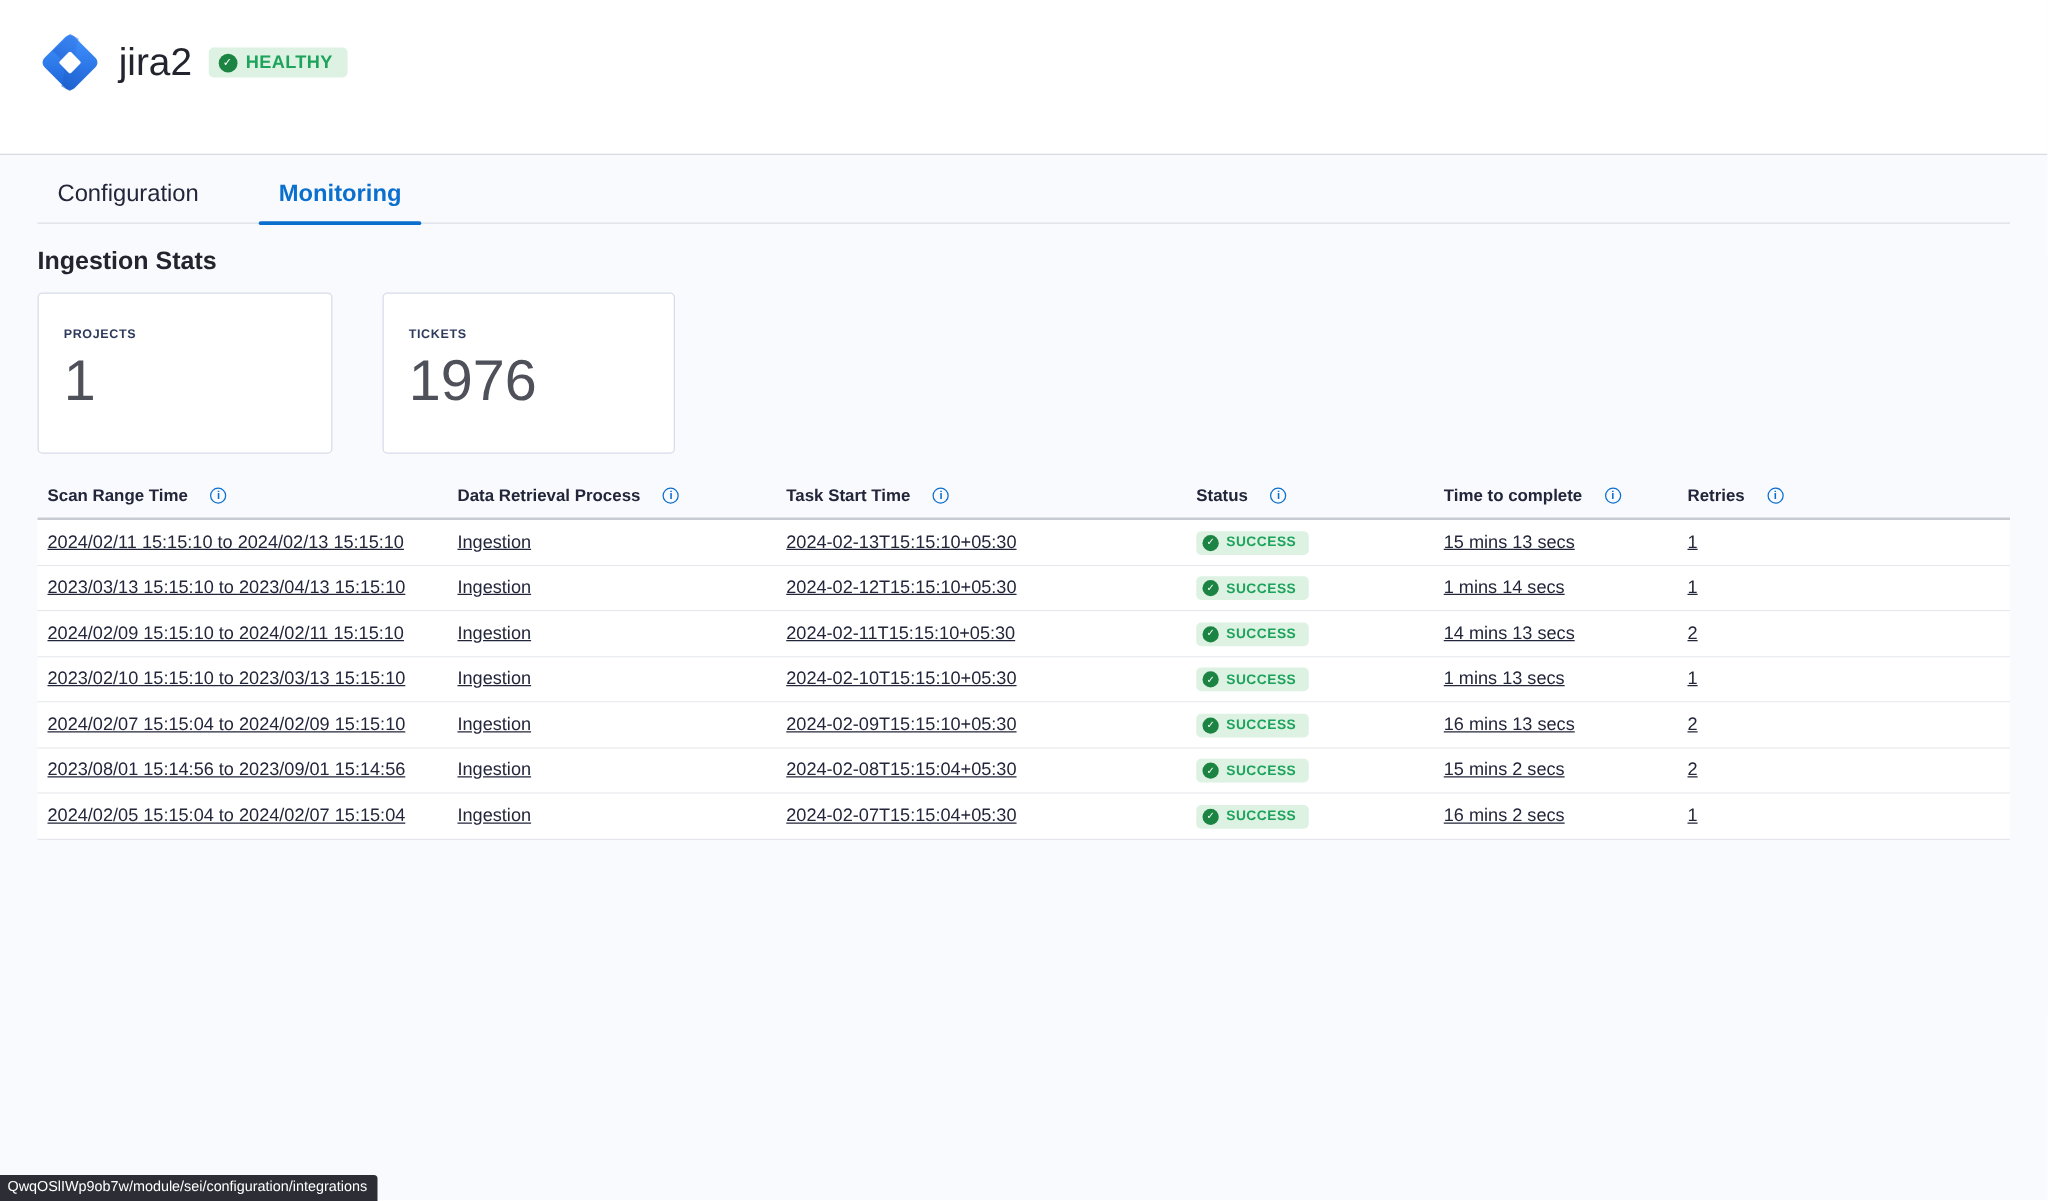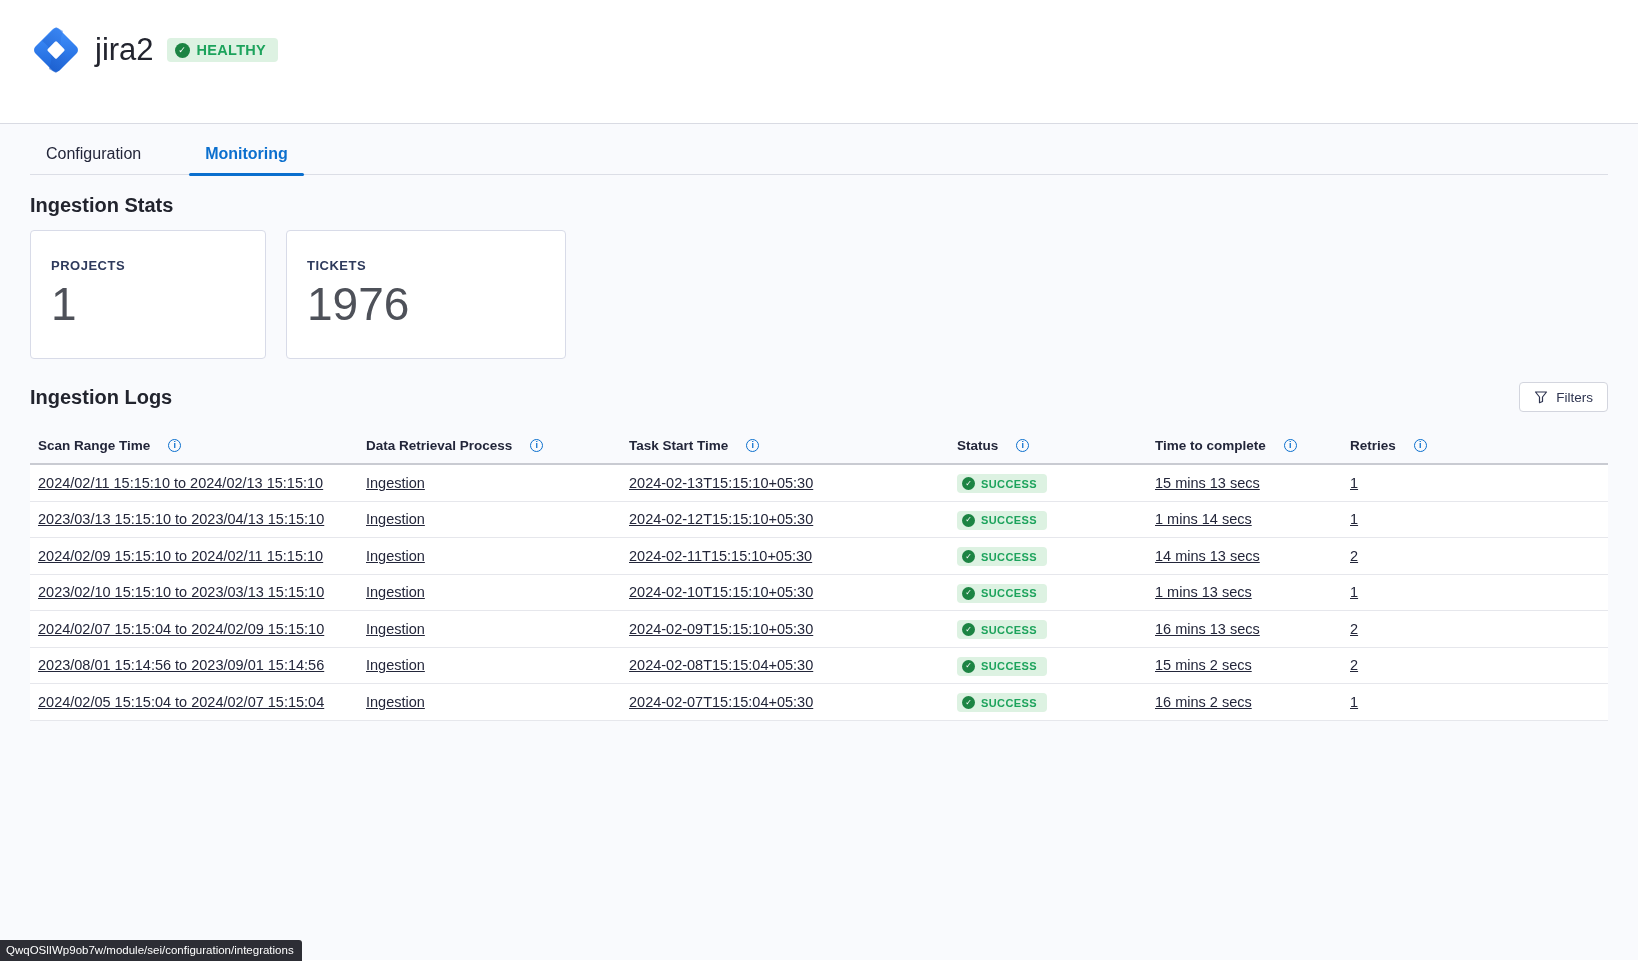--- a/index.html
+++ b/index.html
@@ -53,44 +53,44 @@
     padding: 0 30px;
   }
   .tabs {
     display: flex; gap: 32px;
     border-bottom: 1px solid #dcdee6;
     padding-top: 21px;
   }
   .tab {
     position: relative;
     padding: 0 16px 11px;
-    font-size: 16px; color: #23263a;
+    font-size: 19px; color: #23263a;
     cursor: pointer;
   }
   .tab.active { color: #0b6fce; font-weight: 700; }
   .tab.active::after {
     content: ""; position: absolute; left: 0; right: 0; bottom: -1.5px;
     height: 3px; background: #0b6fce; border-radius: 2px;
   }
 
   .section-heading {
     font-size: 20px; font-weight: 700; color: #22242e;
   }
   .stats-heading { margin: 19px 0 13px; }
 
   .cards { display: flex; gap: 20px; }
   .card {
     width: 236px; height: 129px;
     background: #ffffff;
     border: 1px solid #d8dbe8; border-radius: 4px;
     padding: 27px 20px 0;
   }
-  .card:nth-child(2) { width: 280px; }
+  .card:nth-child(2) { width: 234px; margin-left: 20px; }
   .card-label {
-    font-size: 13px; font-weight: 600; color: #2e3a5c;
+    font-size: 10px; font-weight: 600; color: #2e3a5c;
     letter-spacing: 0.5px;
   }
   .card-value {
     font-size: 46px; font-weight: 400; color: #4e5159;
     margin-top: 8px; line-height: 1;
   }
 
   .logs-header {
     display: flex; justify-content: space-between; align-items: center;
     margin-top: 23px;
@@ -196,29 +196,20 @@
     <div class="card">
       <div class="card-label">PROJECTS</div>
       <div class="card-value">1</div>
     </div>
     <div class="card">
       <div class="card-label">TICKETS</div>
       <div class="card-value">1976</div>
     </div>
   </div>
 
-  <div class="logs-header">
-    <div class="section-heading">Ingestion Logs</div>
-    <button class="filters-btn">
-      <svg class="funnel-icon" viewBox="0 0 14 14" fill="none">
-        <path d="M1.5 2 h11 l-4 5 v4.5 l-3 1.2 V7 Z" stroke="#2e3450" stroke-width="1.2" stroke-linejoin="round"></path>
-      </svg>
-      <span>Filters</span>
-    </button>
-  </div>
 
   <div class="table">
     <div class="table-header-row">
         <div class="th">
           <span>Scan Range Time</span>
           <span class="info-icon">i</span>
         </div>
         <div class="th">
           <span>Data Retrieval Process</span>
           <span class="info-icon">i</span>

